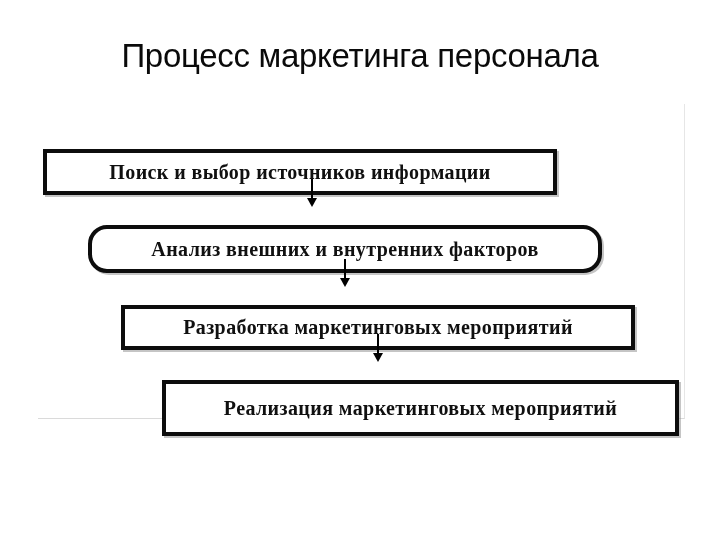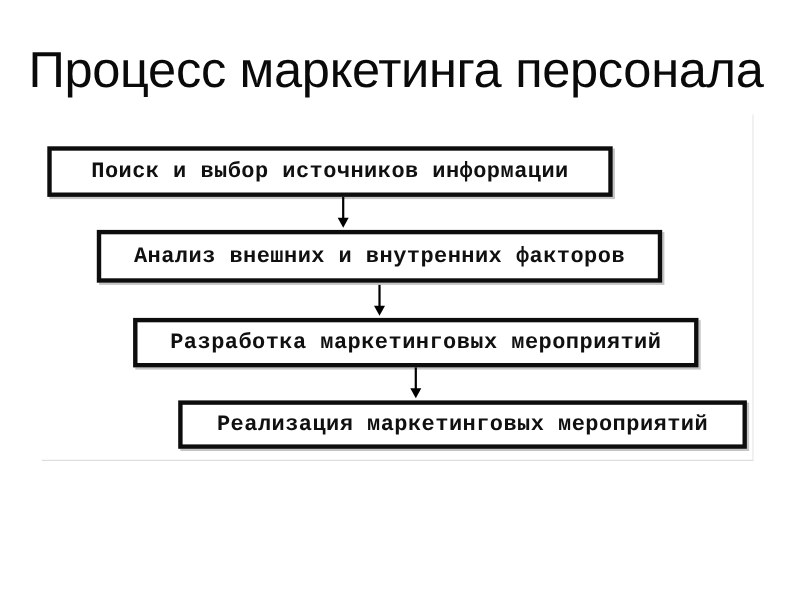--- a/index.html
+++ b/index.html
@@ -8,21 +8,21 @@
     width: 720px; height: 540px;
     background: #ffffff;
     overflow: hidden;
     font-family: "Liberation Sans", sans-serif;
   }
   .slide-title {
     position: absolute;
     top: 36px; left: 0; width: 720px;
     text-align: center;
     font-family: "Liberation Sans", sans-serif;
-    font-size: 46px;
+    font-size: 33px;
     font-weight: 400;
     color: #0a0a0a;
     letter-spacing: -0.3px;
     line-height: 1.2;
   }
   
   .scan-edge {
     position: absolute;
     left: 38px; top: 104px; width: 646px; height: 314px;
     border-right: 1px solid #e6e6e6;
@@ -31,31 +31,32 @@
   }
   .step {
     position: absolute;
     background: #ffffff;
     border: 4px solid #0d0d0d;
     box-shadow: 2px 2px 0 rgba(150,150,150,0.55);
     box-sizing: border-box;
     display: flex;
     align-items: center;
     justify-content: center;
-    font-family: Liberation Mono, monospace;
+    font-family: Liberation Serif, serif;
     font-weight: 700;
     font-size: 20px;
     letter-spacing: 0.4px;
     color: #101010;
     white-space: nowrap;
+    margin-top: 16px;
   }
   .s1 { left: 43px;  top: 133px; width: 514px; height: 46px; }
-  .s2 { left: 88px;  top: 209px; width: 514px; height: 48px; }
+  .s2 { left: 88px;  top: 209px; width: 514px; height: 48px; border-radius: 19px; }
   .s3 { left: 121px; top: 289px; width: 514px; height: 45px; justify-content: center; }
-  .s4 { left: 162px; top: 364px; width: 517px; height: 44px; }
+  .s4 { left: 162px; top: 364px; width: 517px; height: 56px; }
 
   .arrow { position: absolute; width: 12px; }
   .a1 { left: 306px; top: 179px; height: 29px; }
   .a2 { left: 339px; top: 259px; height: 29px; }
   .a3 { left: 372px; top: 334px; height: 29px; }
   .arrow .shaft {
     position: absolute; left: 5px; top: 0;
     width: 2px; height: 20px; background: #000000;
   }
   .arrow .head {

